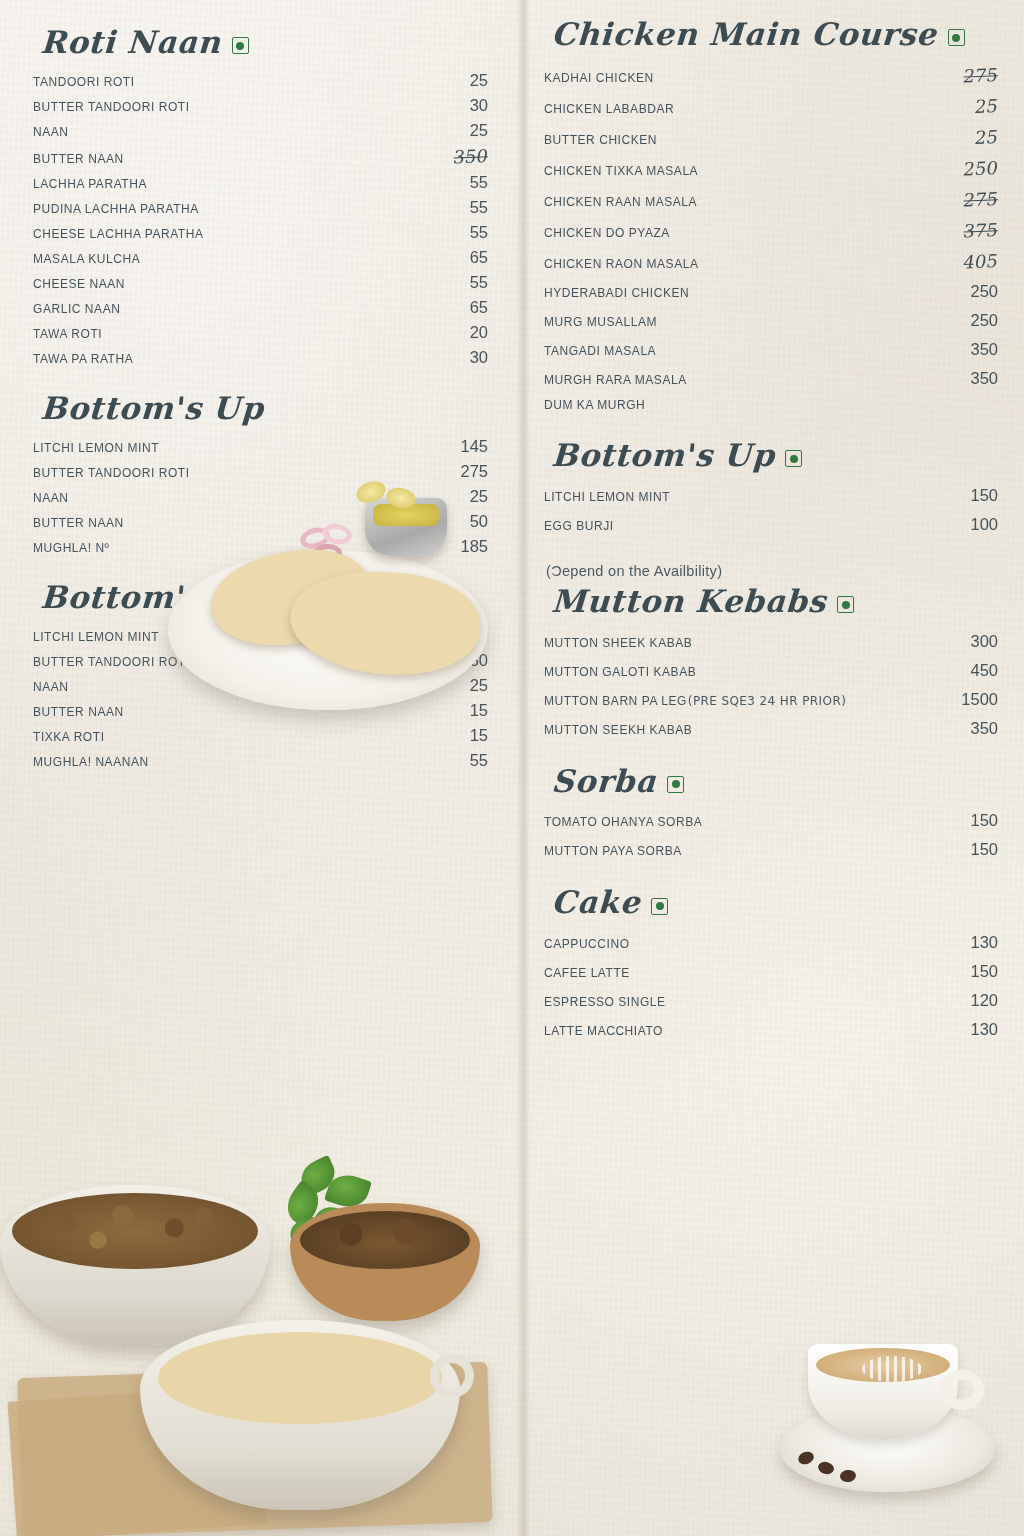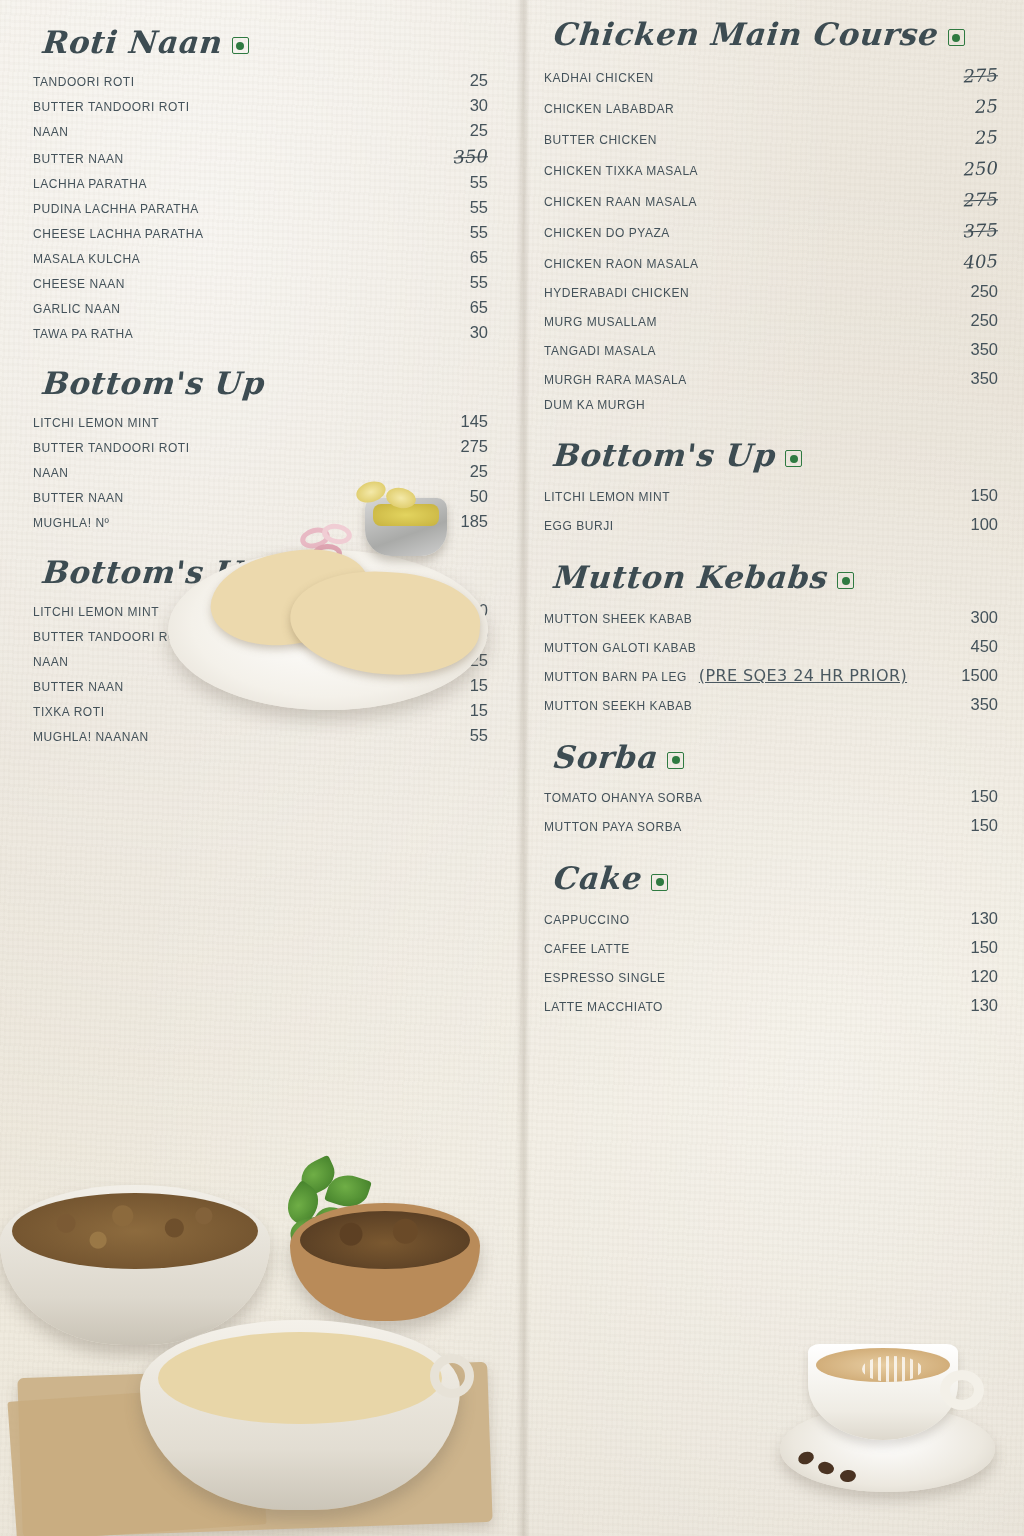--- a/index.html
+++ b/index.html
@@ -89,26 +89,25 @@
     align-items: baseline;
     padding: 3px 0;
   }
   .name {
     font-size: 12px;
     letter-spacing: 0.55px;
     color: #44525a;
     white-space: nowrap;
   }
   .note {
-    font-size: 16px;
+    font-size: 12px;
     letter-spacing: 0.4px;
     color: #4a5860;
-    margin-left: 12px;
+    margin-left: 1px;
     font-family: "DejaVu Sans", sans-serif;
-    text-decoration: underline;
   }
   .dots { flex: 1 1 auto; }
   .price {
     font-size: 16.5px;
     color: #44525a;
     text-align: right;
     min-width: 46px;
     white-space: nowrap;
   }
   .price.hand {
@@ -361,20 +360,25 @@
               <span class="name">CHEESE NAAN</span>
               <span class="dots"></span>
               <span class="price">55</span>
             </div>
             <div class="row">
               <span class="name">GARLIC NAAN</span>
               <span class="dots"></span>
               <span class="price">65</span>
             </div>
             <div class="row">
+              <span class="name">TAWA ROTI</span>
+              <span class="dots"></span>
+              <span class="price">20</span>
+            </div>
+            <div class="row">
               <span class="name">TAWA PA RATHA</span>
               <span class="dots"></span>
               <span class="price">30</span>
             </div>
           </div>
         </div>
         <div class="section">
           <div class="sec-head">
             <div class="sec-title">Bottom's Up</div>
           </div>
@@ -526,20 +530,21 @@
               <span class="name">LITCHI LEMON MINT</span>
               <span class="dots"></span>
               <span class="price">150</span>
             </div>
             <div class="row">
               <span class="name">EGG BURJI</span>
               <span class="dots"></span>
               <span class="price">100</span>
             </div>
           </div>
+          <div class="subnote">(Ɔepend on the Availbility)</div>
         </div>
         <div class="section">
           <div class="sec-head">
             <div class="sec-title">Mutton Kebabs</div>
             <span class="veg"></span>
           </div>
           <div class="items loose">
             <div class="row">
               <span class="name">MUTTON SHEEK KABAB</span>
               <span class="dots"></span>

